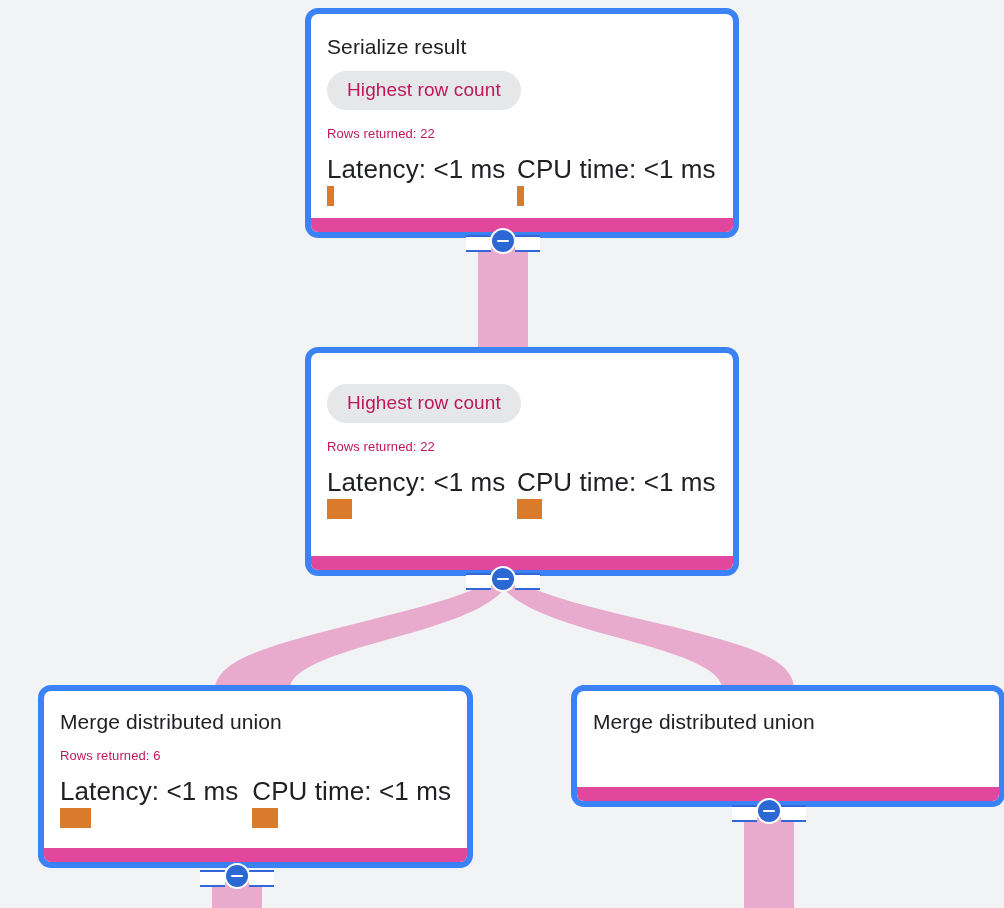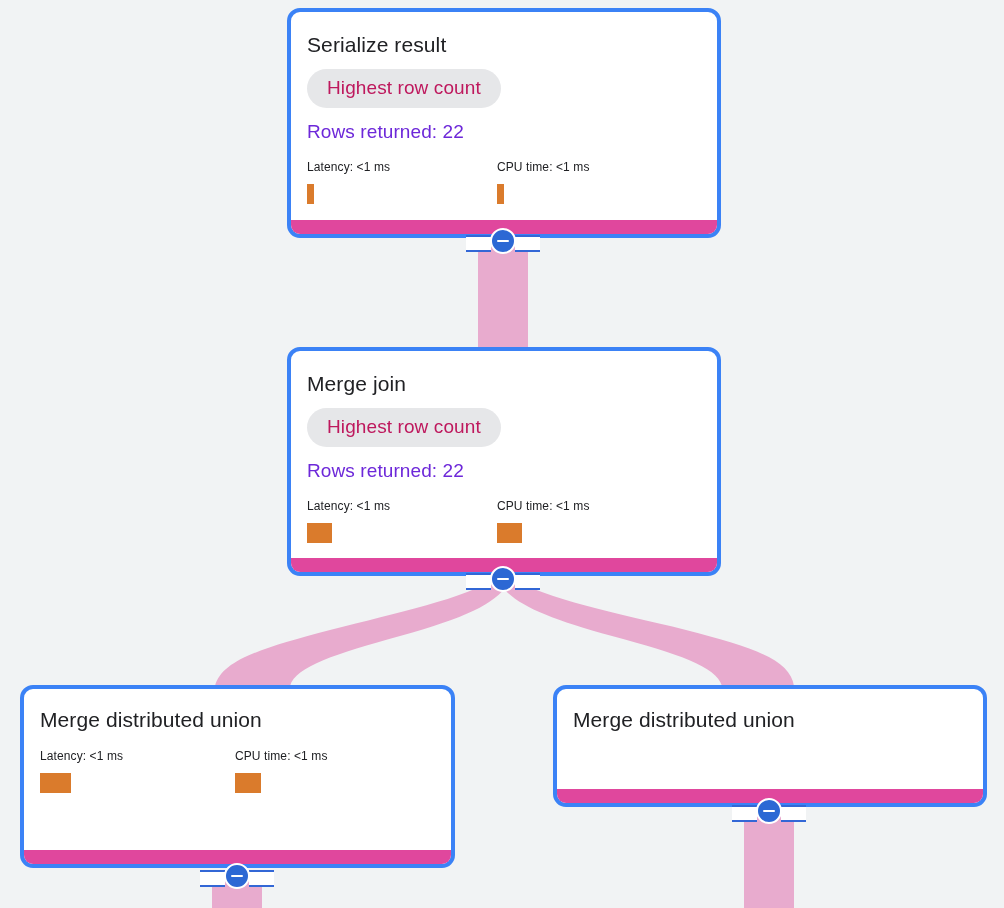--- a/index.html
+++ b/index.html
@@ -27,23 +27,24 @@
     width: 1004px;
     height: 908px;
     pointer-events: none;
   }
 
   
   .node {
     position: absolute;
     box-sizing: border-box;
     background: #ffffff;
-    border: 4px solid #3b82f6;
+    border: 6px solid #3b82f6;
     border-radius: 13px;
     overflow: hidden;
+    margin-left: 18px;
   }
   .node-body {
     padding: 20px 16px 14px 16px;
   }
   .node-title {
     font-size: 21px;
     line-height: 26px;
     color: #202124;
     font-weight: 500;
     letter-spacing: 0.1px;
@@ -56,35 +57,35 @@
     background: #e6e7e9;
     color: #be185d;
     font-size: 19px;
     line-height: 22px;
     border-radius: 20px;
     letter-spacing: 0.1px;
     white-space: nowrap;
   }
   .rows {
     margin-top: 12px;
-    font-size: 19px;
+    font-size: 13px;
     line-height: 24px;
-    color: #6d28d9;
+    color: #be185d;
     letter-spacing: 0.1px;
     white-space: nowrap;
   }
   .metrics {
     margin-top: 12px;
     display: flex;
   }
   .metric {
     display: block;
   }
   .metric-label {
-    font-size: 12px;
+    font-size: 26px;
     line-height: 23px;
     color: #202124;
     letter-spacing: 0.1px;
     white-space: nowrap;
   }
   .metric-bar {
     margin-top: 5px;
     height: 20px;
     background: #da7b2c;
   }
@@ -192,21 +193,20 @@
   </div>
 
   <div class="toggle" style="left:503px; top:241px;">
     <span class="rail left"></span>
     <span class="rail right"></span>
     <span class="knob"></span>
   </div>
 
   <div class="node" style="left:287px; top:347px; width:434px; height:229px;">
     <div class="node-body">
-      <div class="node-title">Merge join</div>
       <div class="chip">Highest row count</div>
       <div class="rows">Rows returned: 22</div>
       <div class="metrics">
         <div class="metric" style="width:190px;">
           <div class="metric-label">Latency: &lt;1 ms</div>
           <div class="metric-bar" style="width:25px;"></div>
         </div>
         <div class="metric">
           <div class="metric-label">CPU time: &lt;1 ms</div>
           <div class="metric-bar" style="width:25px;"></div>
@@ -218,20 +218,21 @@
 
   <div class="toggle" style="left:503px; top:579px;">
     <span class="rail left"></span>
     <span class="rail right"></span>
     <span class="knob"></span>
   </div>
 
   <div class="node" style="left:20px; top:685px; width:435px; height:183px;">
     <div class="node-body" style="padding-top:18px;">
       <div class="node-title">Merge distributed union</div>
+      <div class="rows" style="margin-top:9px;">Rows returned: 6</div>
       <div class="metrics">
         <div class="metric" style="width:195px;">
           <div class="metric-label">Latency: &lt;1 ms</div>
           <div class="metric-bar" style="width:31px;"></div>
         </div>
         <div class="metric">
           <div class="metric-label">CPU time: &lt;1 ms</div>
           <div class="metric-bar" style="width:26px;"></div>
         </div>
       </div>

